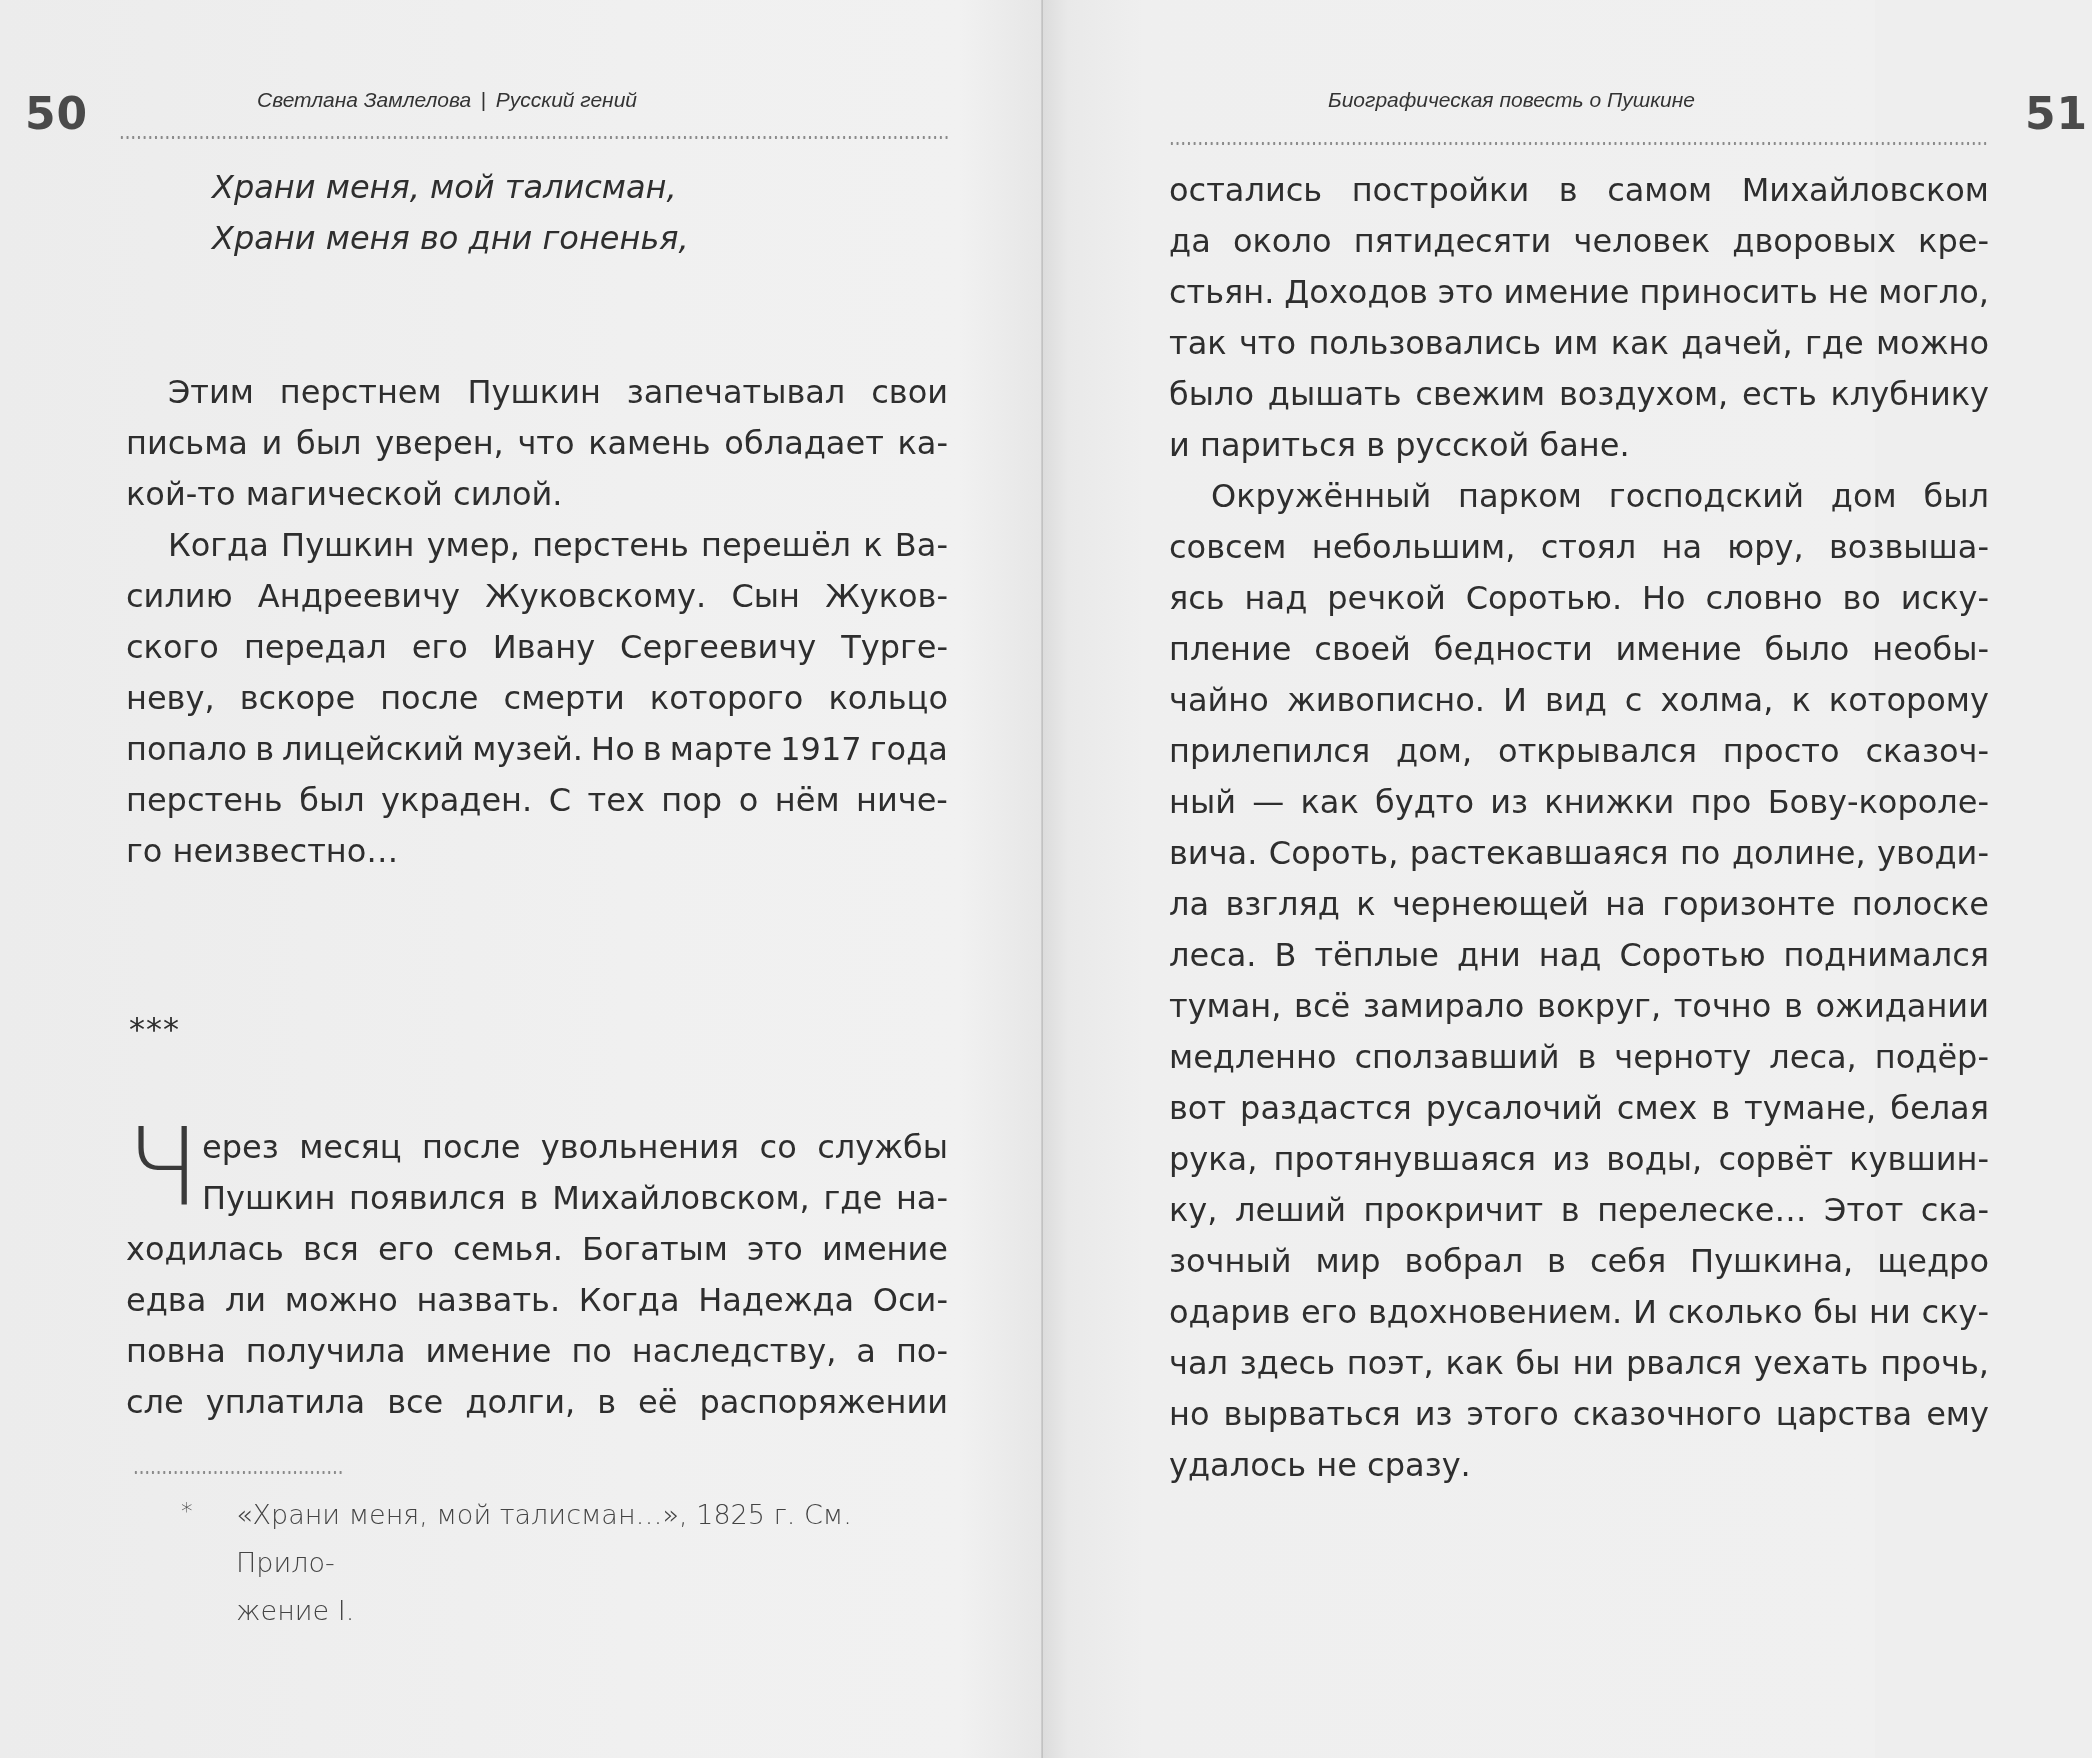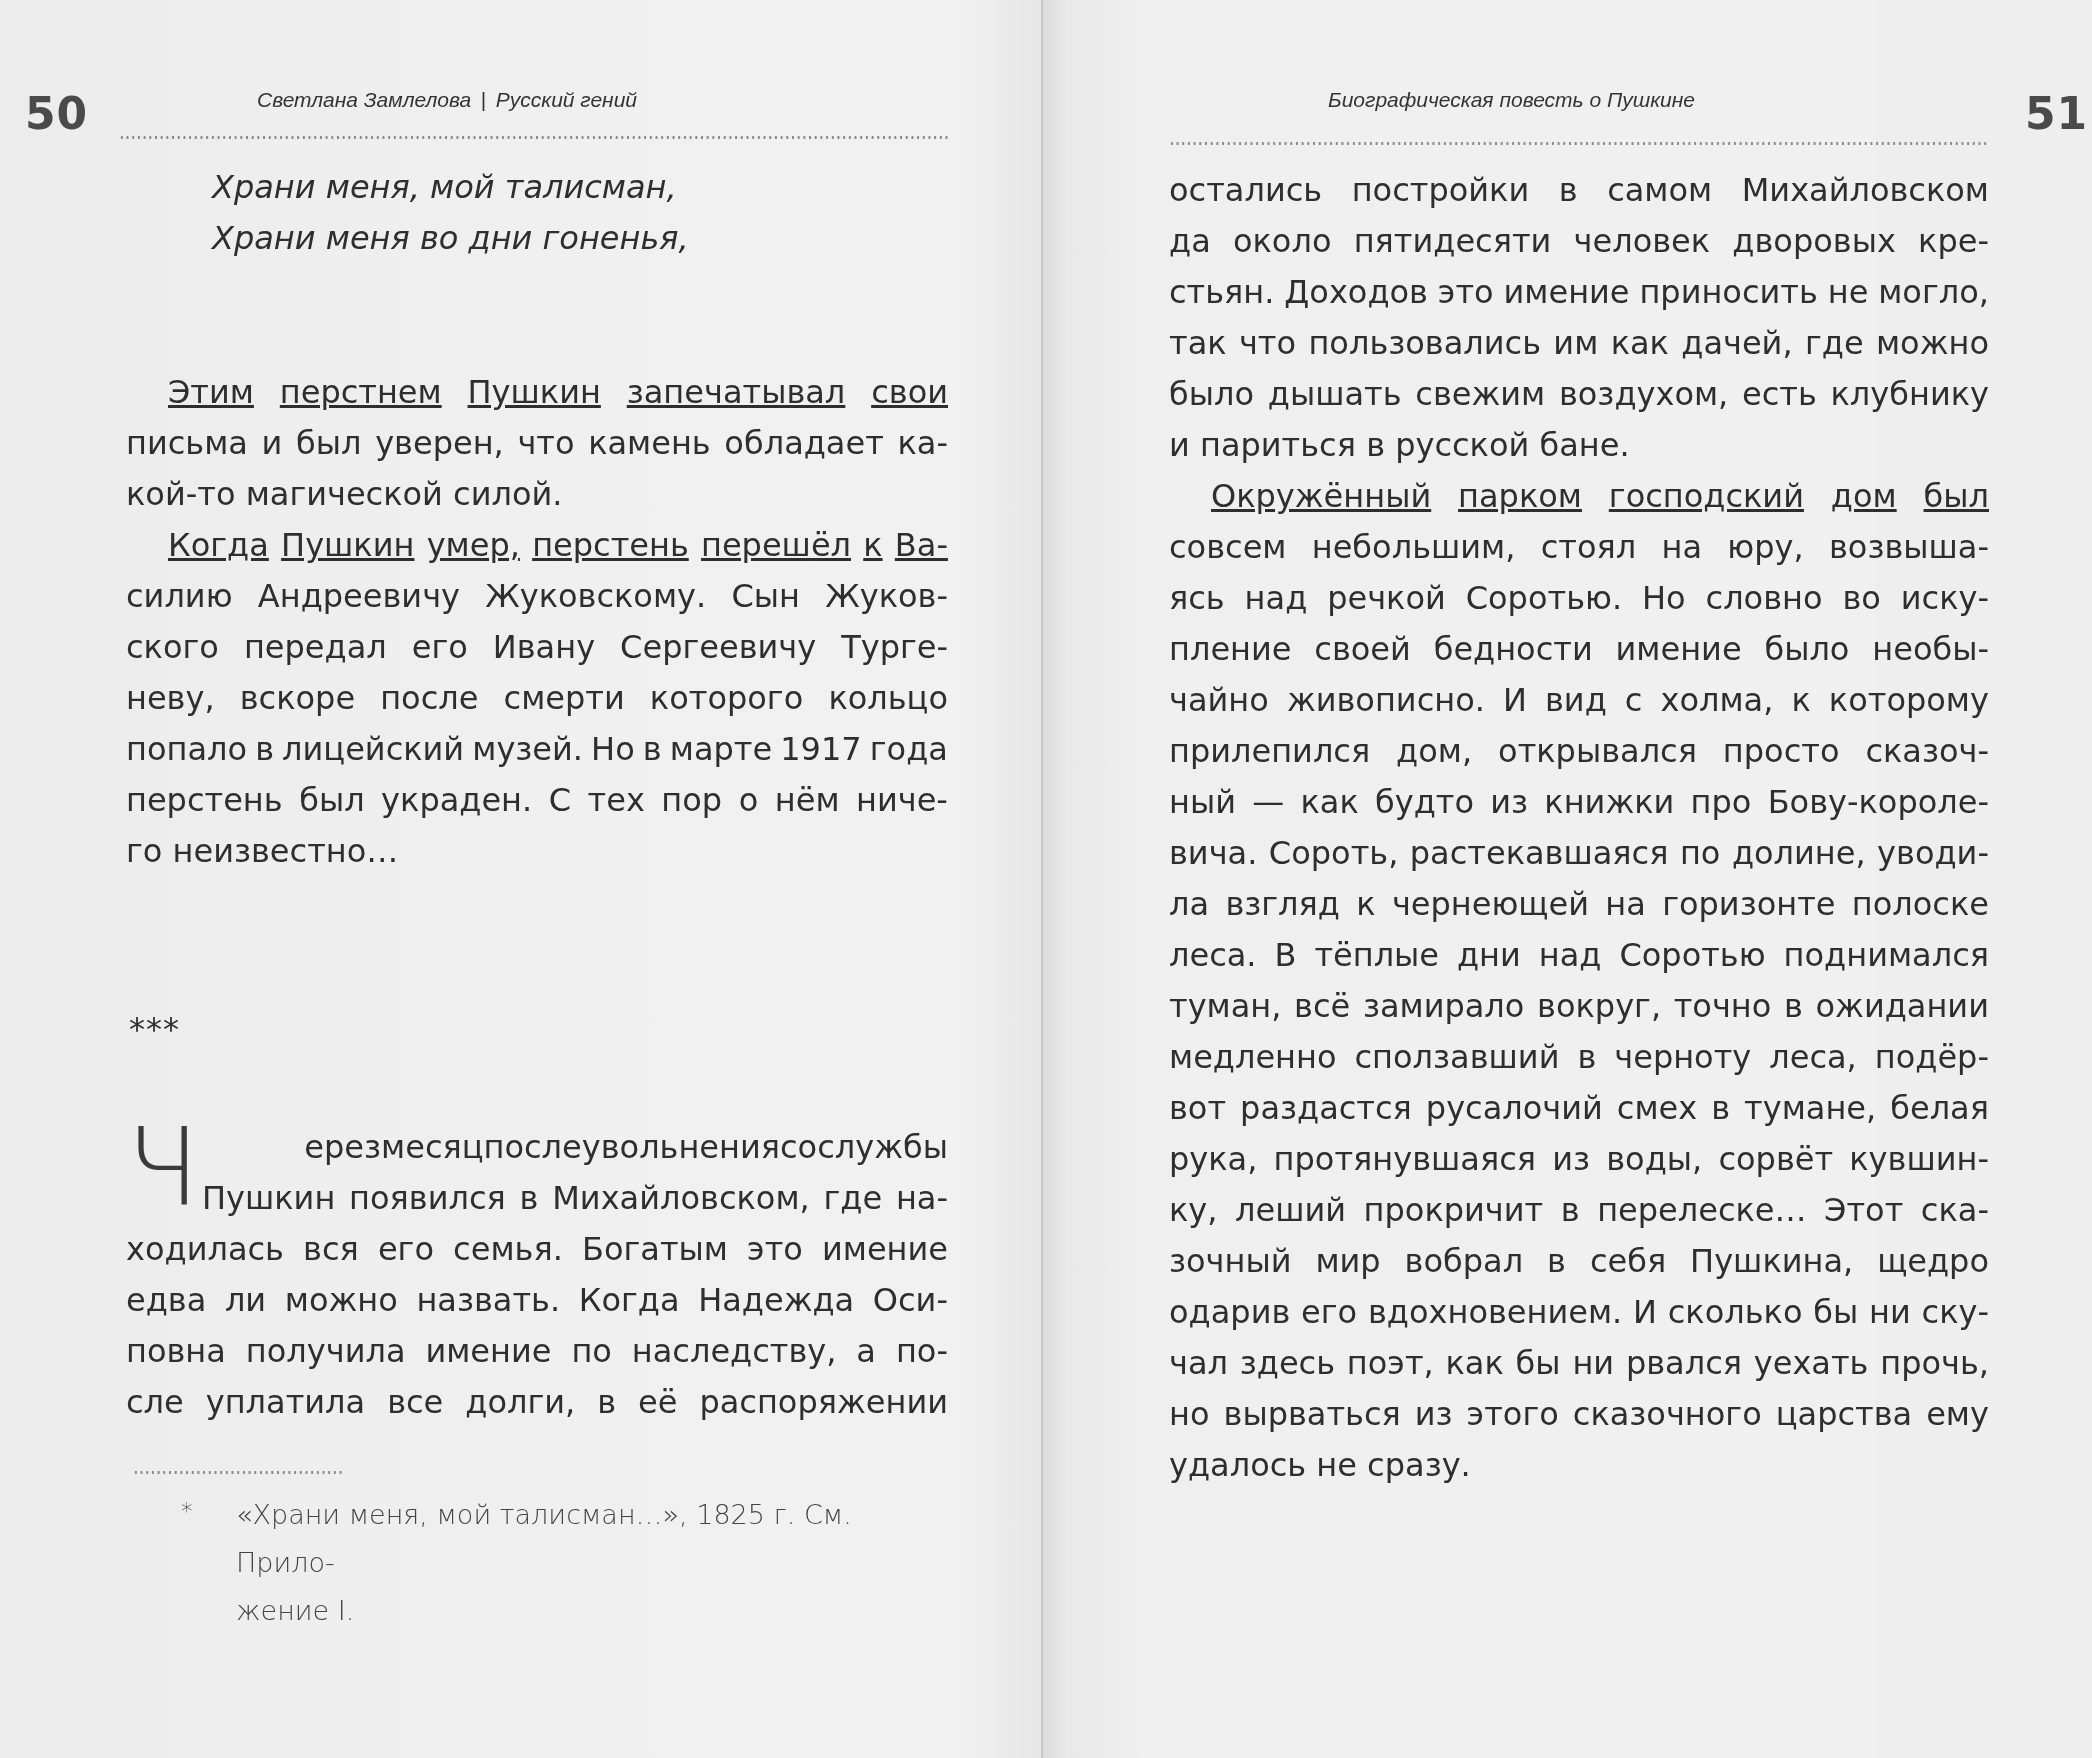--- a/index.html
+++ b/index.html
@@ -32,21 +32,21 @@
   }
   .head-sep-bar { font-style: normal; padding: 0 9.5px; }
   .rule {
     position: absolute; height: 2.9px;
     background-image: radial-gradient(circle, #8a8a8a 40%, transparent 45%);
     background-size: 5.7px 2.9px; background-repeat: repeat-x;
   }
   .text-block { position: absolute; font-size: 32px; line-height: 51px; }
   .line { white-space: nowrap; display: flex; justify-content: space-between; }
   .line.last { justify-content: flex-start; }
-  .line.indent { padding-left: 42px; text-decoration: underline; }
+  .line.indent { padding-left: 42px; }
   .verse { position: absolute; left: 168px; top: 162px; font-size: 32px; line-height: 51px; font-style: italic; margin-left: 44px; }
   .verse .vline { white-space: nowrap; }
   .verse sup { font-size: 21px; font-style: normal; vertical-align: 13.3px; }
   .stars { position: absolute; left: 129px; top: 1010px; font-size: 32px; letter-spacing: 1px; }
   .dropcap {
     position: absolute; left: 126px; top: 1120px; font-size: 107px; line-height: 95px;
     font-weight: 200; color: #3a3a3a; font-family: "DejaVu Sans", sans-serif;
   }
   .footnote { position: absolute; left: 181px; top: 1491px; font-size: 27px; line-height: 48px; color: #444; font-weight: 300; }
   .footnote .fn-mark { position: absolute; left: 0; top: -3.8px; font-size: 23px; }
@@ -141,21 +141,21 @@
         <span>нём</span>
         <span>ниче-</span>
       </div>
     <div class="line last">го неизвестно…</div>
   </div>
 
   <div class="stars">***</div>
 
   <div class="dropcap">Ч</div>
   <div class="text-block" style="left:126px; top:1122px; width:822px;">
-    <div class="line" style="padding-left:76px;justify-content:flex-end;">
+    <div class="line" style="padding-left:76px;">
         <span>ерез</span>
         <span>месяц</span>
         <span>после</span>
         <span>увольнения</span>
         <span>со</span>
         <span>службы</span>
       </div>
     <div class="line" style="padding-left:76px;">
         <span>Пушкин</span>
         <span>появился</span>

